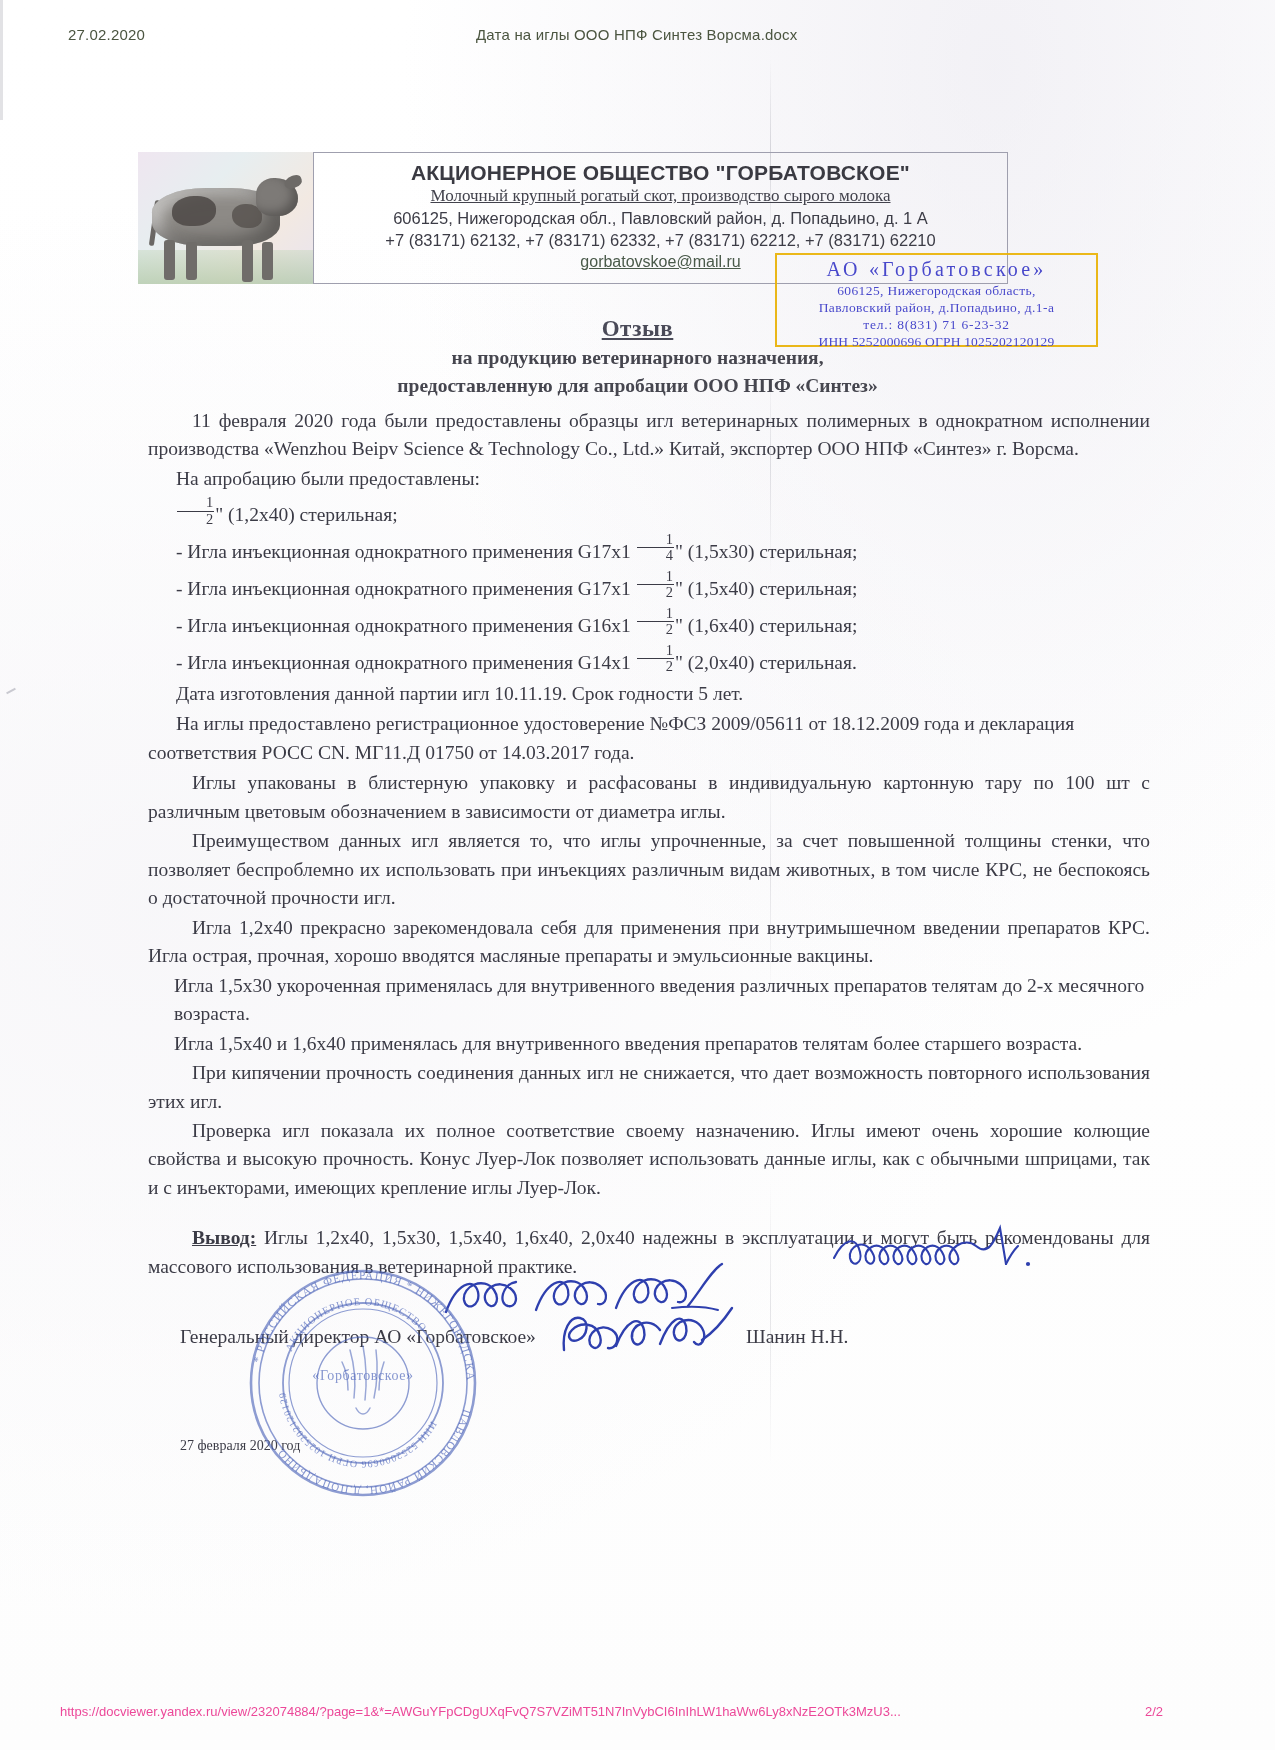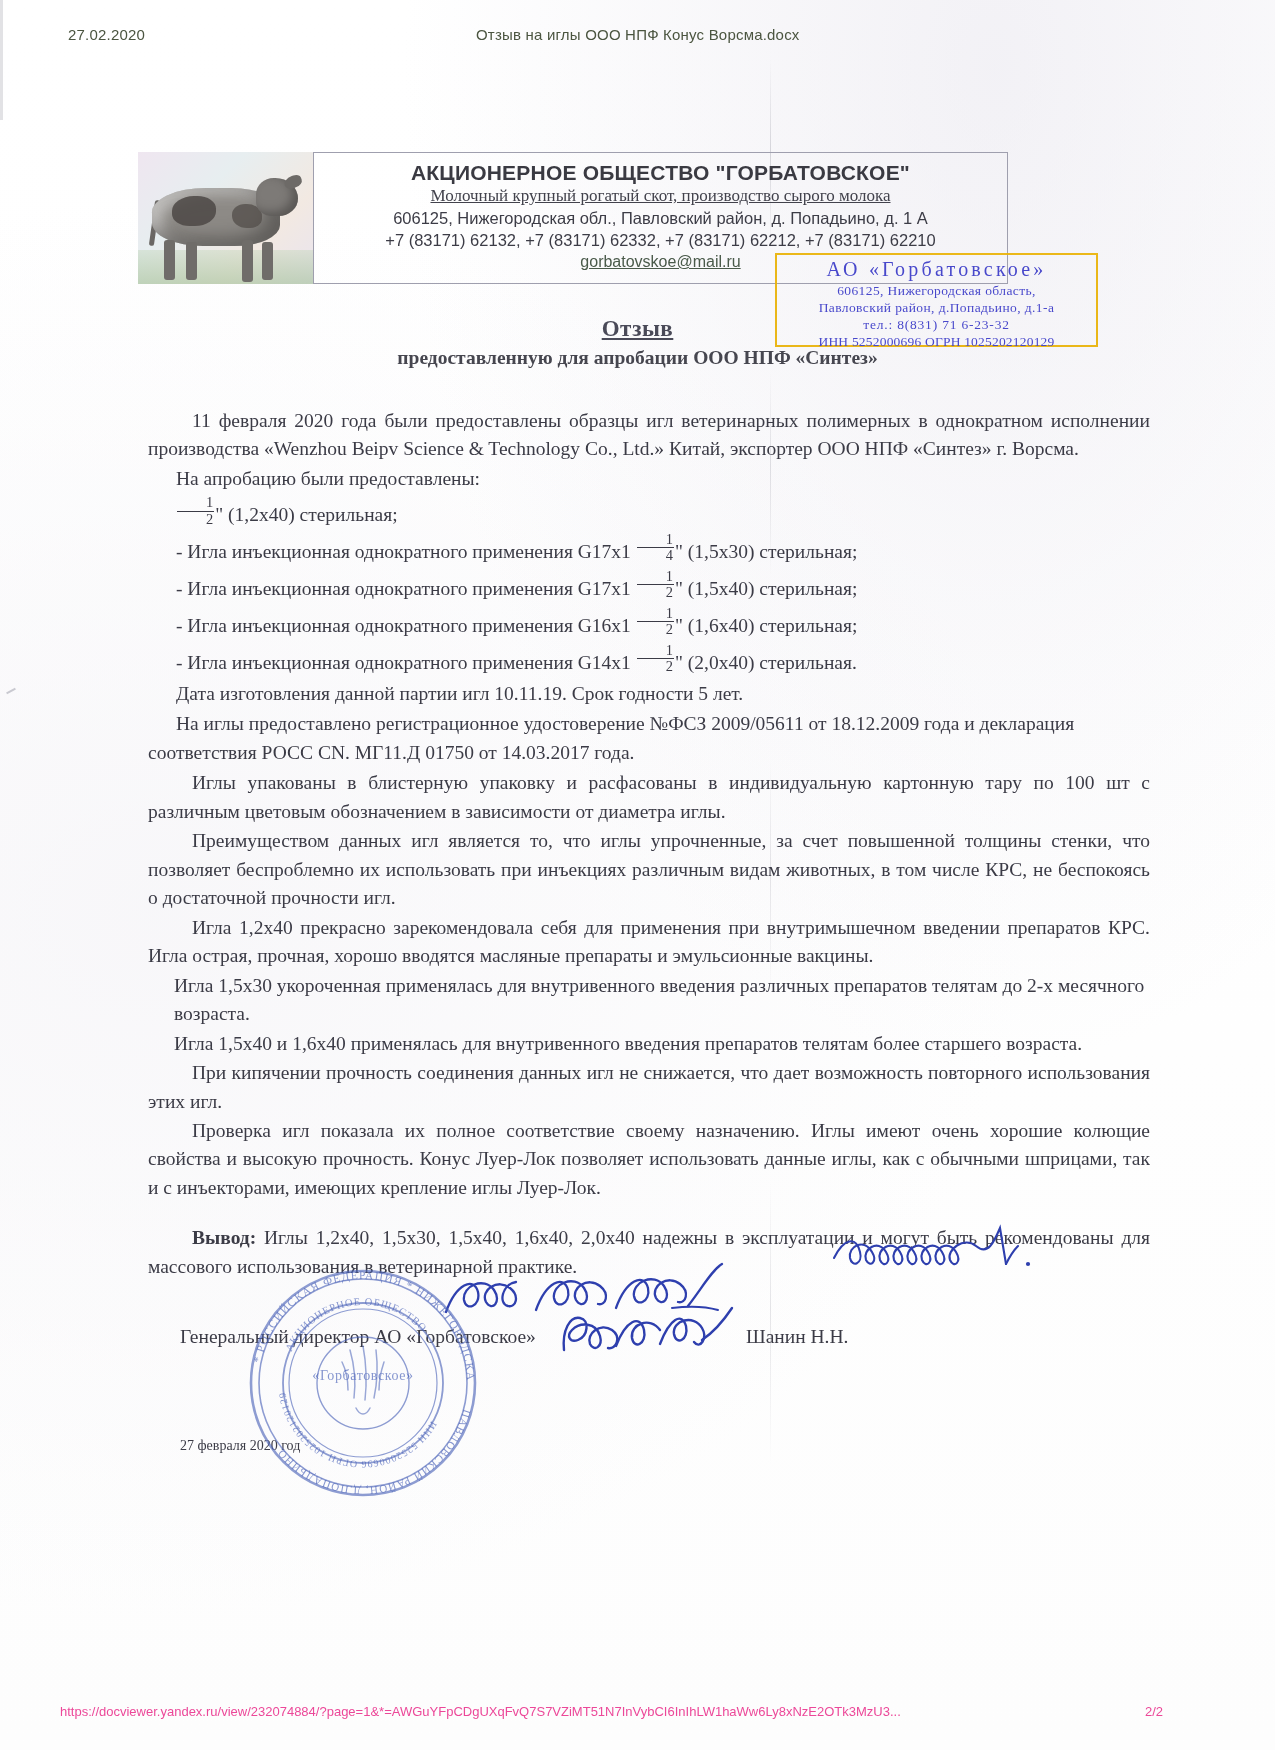--- a/index.html
+++ b/index.html
@@ -315,20 +315,21 @@
     line-height: 1.05;
   }
   .frac .den {
     display: block;
     padding: 0 1px;
     line-height: 1.05;
   }
   .concl { margin-top: 22px; }
   .concl .lead {
     font-weight: bold;
+    text-decoration: underline;
     margin-top: 41px;
   }
 
   
   .sig-block {
     position: absolute;
     left: 180px;
     top: 1326px;
     width: 980px;
     font-family: "Liberation Serif", "DejaVu Serif", serif;
@@ -370,21 +371,21 @@
 <body>
 
 <div class="page">
   <div class="scan-edge"></div>
   <div class="scan-fold"></div>
   <div class="scan-mark-left"></div>
 </div>
 
 <div class="print-header">
   <span class="ph-date">27.02.2020</span>
-  <span class="ph-title">Отзыв на иглы ООО НПФ Конус Ворсма.docx</span>
+  <span class="ph-title">Дата на иглы ООО НПФ Синтез Ворсма.docx</span>
 </div>
 
 <div class="letterhead">
   <div class="lh-photo">
     <div class="grass"></div>
     <div class="tail"></div>
     <div class="cow-body"></div>
     <div class="cow-patch1"></div>
     <div class="cow-patch2"></div>
     <div class="cow-head"></div>
@@ -408,20 +409,21 @@
   <div class="stamp-line">606125, Нижегородская область,</div>
   <div class="stamp-line">Павловский район, д.Попадьино, д.1-а</div>
   <div class="stamp-line tel">тел.: 8(831) 71 6-23-32</div>
   <div class="stamp-line inn">ИНН 5252000696  ОГРН 1025202120129</div>
 </div>
 
 <div class="doc-title">
   <span>Отзыв</span>
 </div>
 <div class="doc-subtitle">
+  <div>на продукцию ветеринарного назначения,</div>
   <div>предоставленную для апробации ООО НПФ «Синтез»</div>
 </div>
 
 <div class="body-wrap">
   <p class="p-just">11 февраля 2020 года были предоставлены образцы игл ветеринарных полимерных в однократном исполнении производства «Wenzhou Beipv Science &amp; Technology Co., Ltd.» Китай, экспортер ООО НПФ «Синтез» г. Ворсма.</p>
   <p class="p-item">На апробацию были предоставлены:</p>
 
   <p class="p-item">
     <span class="frac"><span class="num">1</span><span class="den">2</span></span><span>" (1,2x40) стерильная;</span>
   </p>

